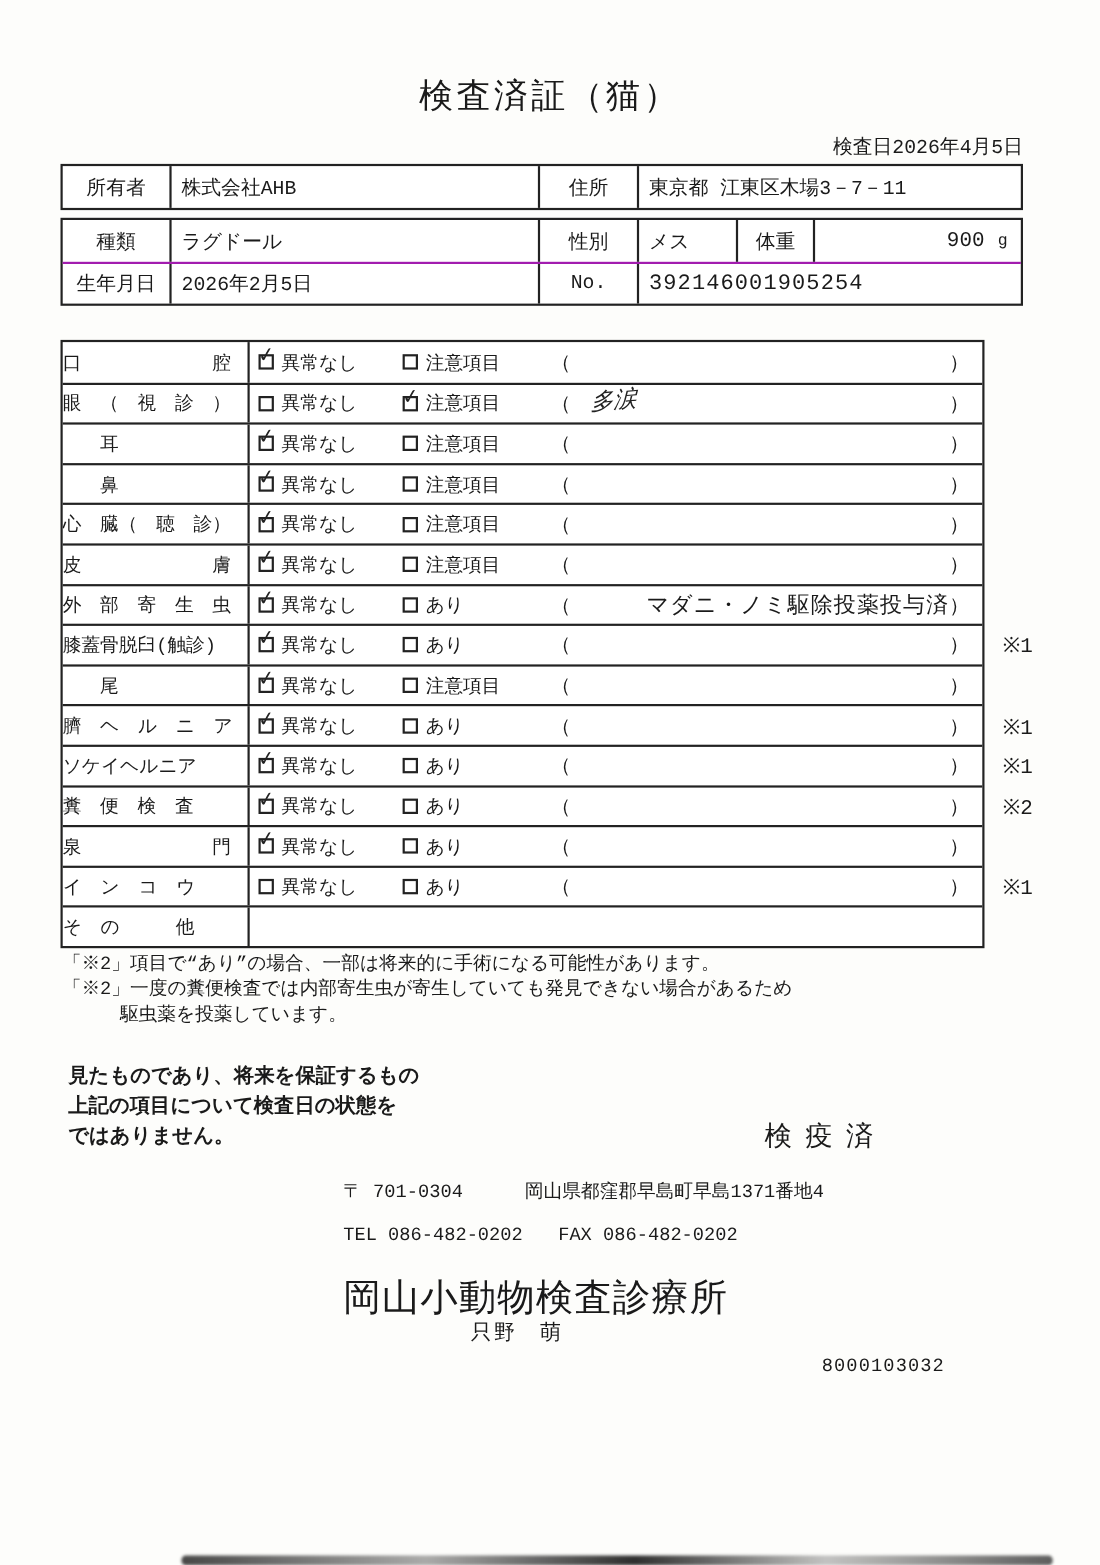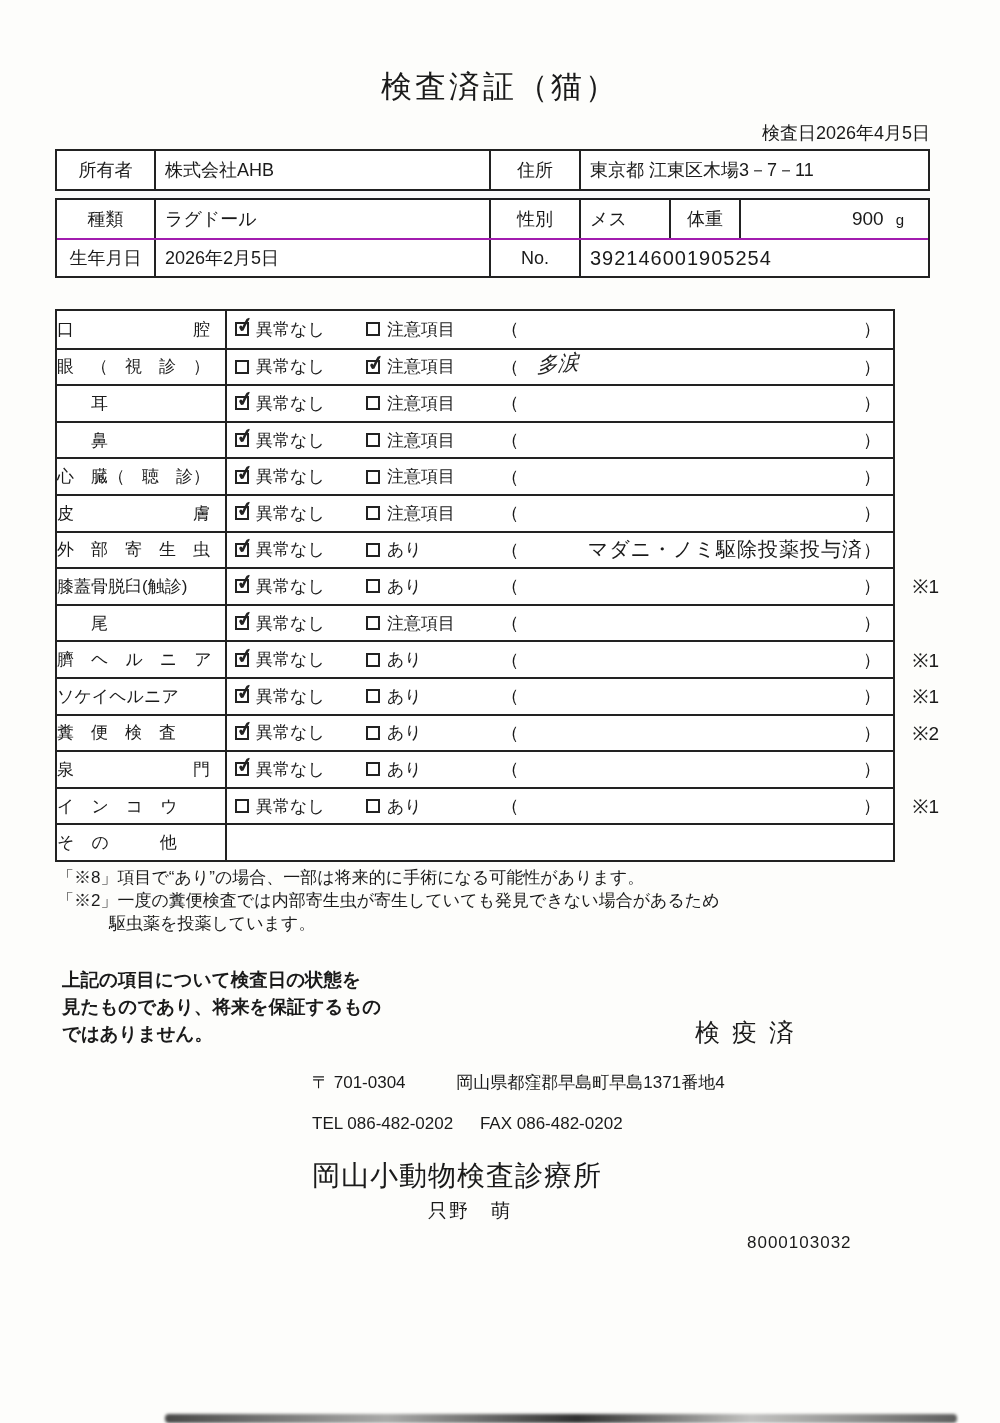--- a/index.html
+++ b/index.html
@@ -1,39 +1,39 @@
 <!DOCTYPE html>
 <html><head>
 <meta charset="utf-8">
 <style>
   *{box-sizing:border-box;margin:0;padding:0}
   html,body{background:#e8e8e8}
   .page{
     position:relative;width:1000px;height:1423px;background:#fdfdfb;
-    font-family:Liberation Sans, sans-serif;color:#1a1a1a;
+    font-family:Liberation Mono, monospace;color:#1a1a1a;
     margin:0 auto;overflow:hidden;
   }
   .title{position:absolute;top:66px;left:0;width:100%;text-align:center;
     font-size:31px;letter-spacing:3px;font-weight:500}
   .exam-date{position:absolute;top:121px;left:563px;width:367px;display:flex;
     justify-content:flex-end;font-size:18px}
   
   .tbl{position:absolute;left:55px;width:875px;border:2px solid #222;background:#fff}
   .trow{display:grid;height:38px}
   .trow + .trow{border-top:2px solid #a21caf}
   .t1{top:149px}
   .t1 .trow{grid-template-columns:97px 335px 90px 1fr}
   .t2{top:198px}
   .t2 .trow.r1{grid-template-columns:97px 335px 90px 90px 70px 1fr}
   .t2 .trow.r2{grid-template-columns:97px 335px 90px 1fr}
   .cell{display:flex;align-items:center;padding:0 9px;font-size:18px;
     overflow:hidden;white-space:nowrap}
   .trow .cell + .cell{border-left:2px solid #222}
   .lab{justify-content:center;padding:0 20px}
-  .wcell{justify-content:flex-end;gap:12px;padding-right:24px}
+  .wcell{justify-content:flex-end;gap:12px;padding-right:12px}
   .wval{font-size:19px}
   .wunit{font-size:15px}
   .noval{font-size:20px;letter-spacing:1px}
   .intro{position:absolute;top:286px;left:57px;font-size:17px}
   
   .t3{position:absolute;top:309px;left:55px;width:840px;border:2px solid #222;background:#fff}
   .exam-row{position:relative;display:grid;grid-template-columns:170px 131px 131px 1fr;height:36.6px}
   .exam-row + .exam-row{border-top:2px solid #222}
   .exam-row .item{border-right:2px solid #222;font-size:17px;white-space:pre;
     display:flex;align-items:center;padding:0 0;overflow:hidden}
@@ -54,21 +54,21 @@
   .footnotes{position:absolute;top:866px;left:57px;font-size:17px;line-height:23px}
   .fn-indent{padding-left:52px}
   
   .disclaimer{position:absolute;top:966px;left:62px;font-size:18.5px;font-weight:bold;line-height:27px}
   .stamp{position:absolute;top:1016px;left:695px;font-size:25px;letter-spacing:12px;white-space:nowrap}
   
   .postal-line{position:absolute;top:1071px;left:312px;font-size:17px;white-space:nowrap}
   .postal-line .addr{margin-left:46px}
   .tel-line{position:absolute;top:1114px;left:312px;font-size:17px;white-space:nowrap}
   .tel-line .fax{margin-left:22px}
-  .clinic-name{position:absolute;top:1157px;left:312px;font-size:28px;letter-spacing:1px}
+  .clinic-name{position:absolute;top:1157px;left:312px;font-size:34px;letter-spacing:1px}
   .staff-name{position:absolute;top:1198px;left:428px;font-size:19px;letter-spacing:2px}
   .serial{position:absolute;top:1233px;left:747px;font-size:17px;letter-spacing:1px}
   .scan-edge{position:absolute;bottom:0;left:165px;width:792px;height:9px;border-radius:4px;
     background:linear-gradient(90deg,rgba(20,20,20,.78),rgba(45,45,45,.4) 28%,rgba(10,10,10,.85) 52%,rgba(60,60,60,.3) 74%,rgba(25,25,25,.7));
     filter:blur(1.5px)}
 </style>
 </head>
 <body>
 
 <div class="page">
@@ -366,28 +366,28 @@
         </div>
         <span class="rowmark">※1</span>
       </div>
       <div class="exam-row">
         <div class="item">そ　の　　　他</div>
         <div class="cell merged" style="grid-column: 2 / 5;"></div>
       </div>
     </div>
 
   <div class="footnotes">
-    <div>「※8」項目で“あり”の場合、一部は将来的に手術になる可能性があります。</div>
+    <div>「※2」項目で“あり”の場合、一部は将来的に手術になる可能性があります。</div>
     <div>「※2」一度の糞便検査では内部寄生虫が寄生していても発見できない場合があるため</div>
     <div class="fn-indent">駆虫薬を投薬しています。</div>
   </div>
 
   <div class="disclaimer">
+    <div>見たものであり、将来を保証するもの</div>
     <div>上記の項目について検査日の状態を</div>
-    <div>見たものであり、将来を保証するもの</div>
     <div>ではありません。</div>
   </div>
 
   <div class="stamp">検疫済</div>
 
   <div class="postal-line">
     <span>〒 701-0304</span>
     <span class="addr">岡山県都窪郡早島町早島1371番地4</span>
   </div>
 

